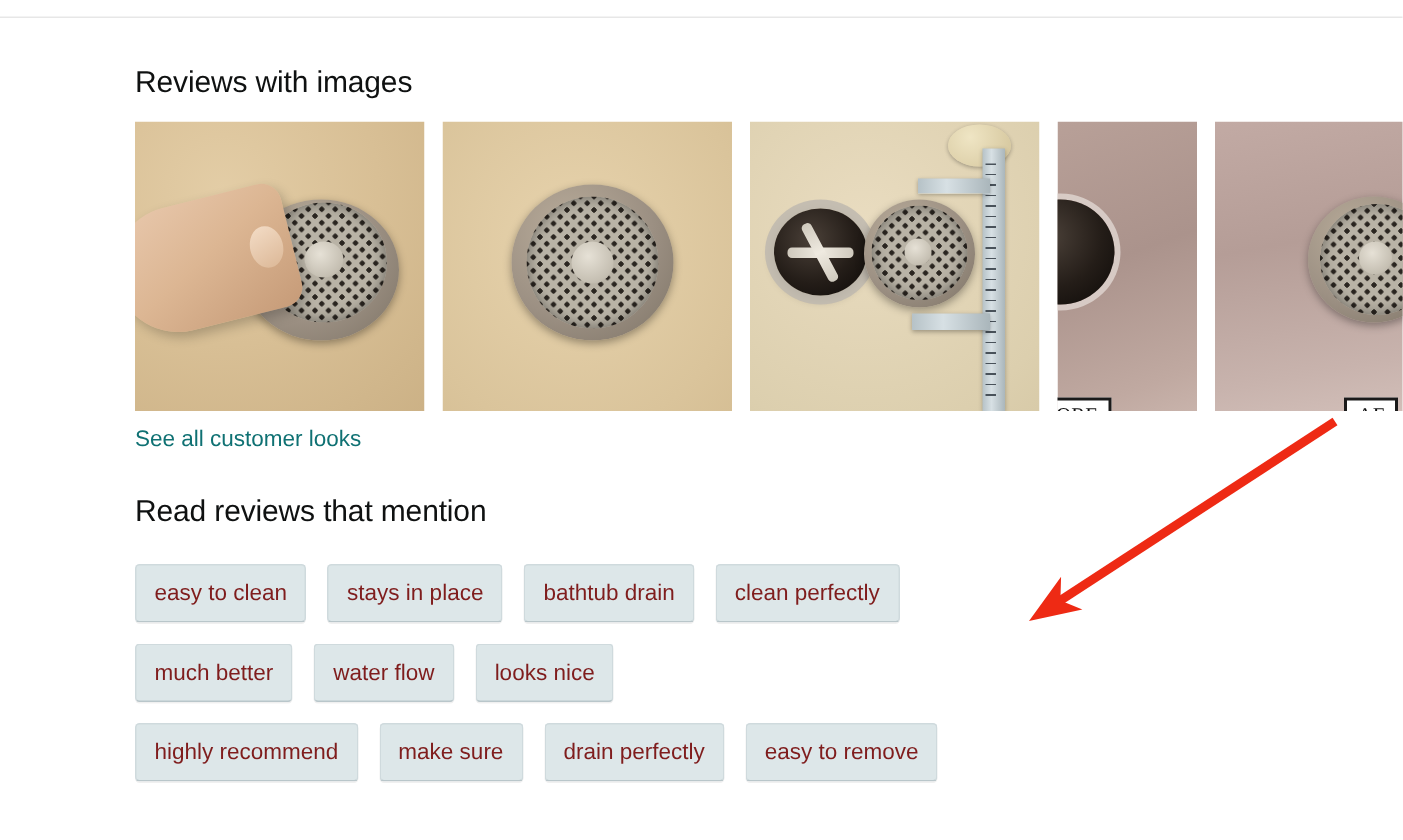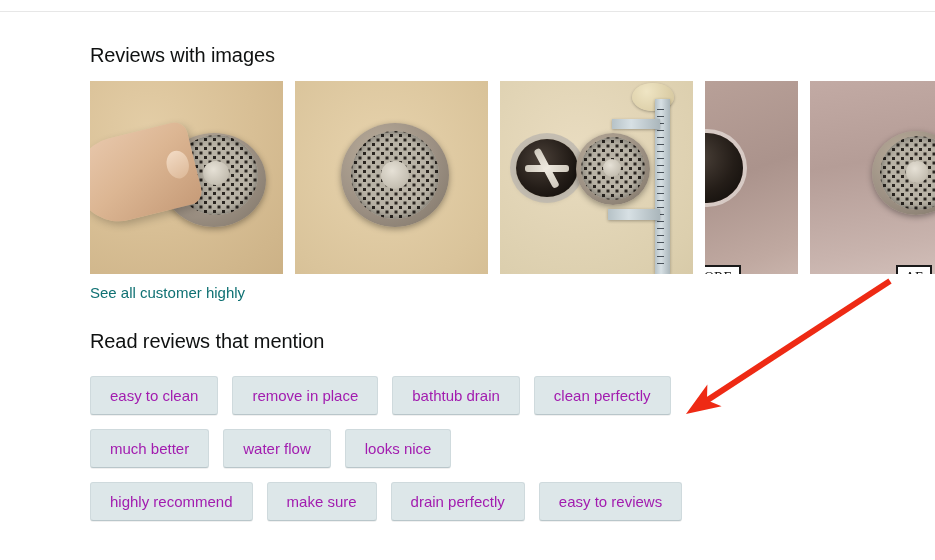--- a/index.html
+++ b/index.html
@@ -209,24 +209,24 @@
   .chip-row {
     display: flex;
     margin-bottom: 14px;
   }
   .chip {
     background: #dde7e9;
     border: 1px solid #cfdadd;
     border-bottom: 1px solid #b9c6ca;
     border-radius: 3px;
     box-shadow: 0 1px 0 rgba(0,0,0,0.06);
-    color: #a21caf;
+    color: #7f1d1d;
     font-size: 15px;
     line-height: 1;
-    padding: 11px 19px;
+    padding: 11px 12px;
     margin-right: 14px;
     white-space: nowrap;
     cursor: pointer;
     font-family: "Liberation Sans", sans-serif;
   }
 
   
   #annotation-arrow {
     position: absolute;
     left: 0; top: 0;
@@ -290,41 +290,41 @@
   <div class="thumb w-last">
     <div class="bg-pink2"></div>
     <div class="drain-ring" style="left:62px; top:50px; width:88px; height:84px;"></div>
     <div class="mesh" style="left:70px; top:55px; width:76px; height:74px;"></div>
     <div class="mesh-hub" style="left:96px; top:80px; width:22px; height:22px;"></div>
     <div class="ba-label" style="left:86px; bottom:20px;text-decoration:underline;">AF</div>
   </div>
 
 </div>
 
-<a href="#" id="see-all-link">See all customer highly</a>
+<a href="#" id="see-all-link">See all customer looks</a>
 
 <h2 class="section-title" id="read-reviews-title">Read reviews that mention</h2>
 
 <div class="chips">
   <div class="chip-row">
     <button class="chip">easy to clean</button>
-    <button class="chip">remove in place</button>
+    <button class="chip">stays in place</button>
     <button class="chip">bathtub drain</button>
     <button class="chip">clean perfectly</button>
   </div>
   <div class="chip-row">
     <button class="chip">much better</button>
     <button class="chip">water flow</button>
     <button class="chip">looks nice</button>
   </div>
   <div class="chip-row">
     <button class="chip">highly recommend</button>
     <button class="chip">make sure</button>
     <button class="chip">drain perfectly</button>
-    <button class="chip">easy to reviews</button>
+    <button class="chip">easy to remove</button>
   </div>
 </div>
 
 <svg id="annotation-arrow" viewBox="0 0 935 560" xmlns="http://www.w3.org/2000/svg">
   <g id="arrow-group">
     <line id="arrow-shaft" stroke-width="6" stroke-linecap="butt" x1="890" y1="281" x2="706.1046146835513" y2="400.89257964258667" stroke="#ee2a14"></line>
     <polygon id="arrow-head" fill="#ee2a14" points="686,414 707.3816847747654,384.5411548734075 706.9423069620326,400.34643712769446 721.5813901619632,406.3211541139214"></polygon>
   </g>
 </svg>
 

